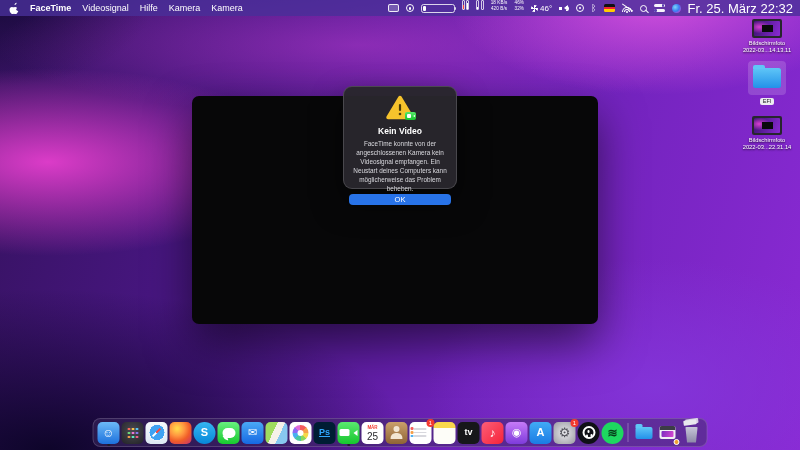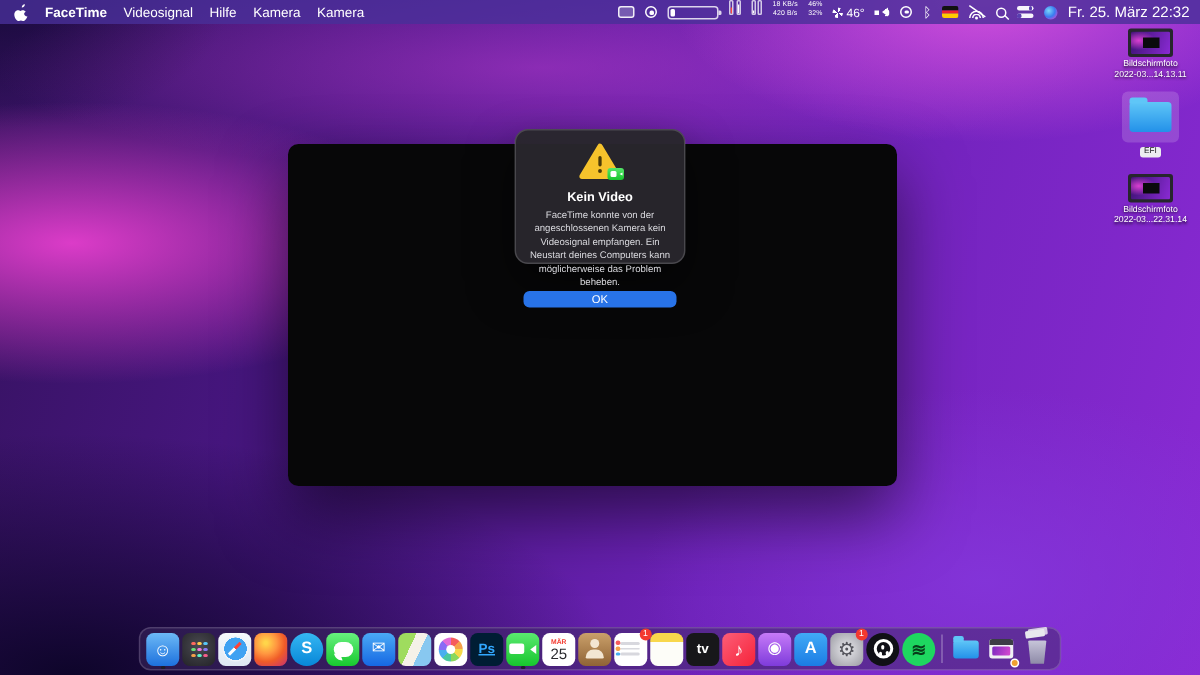--- a/index.html
+++ b/index.html
@@ -53,38 +53,38 @@
   .wifi .w2{position:absolute;bottom:1px;left:50%;transform:translateX(-50%);width:6px;height:3px;border:1px solid #fff;border-bottom:none;border-radius:6px 6px 0 0;}
   .wifi .w3{position:absolute;bottom:1px;left:50%;transform:translateX(-50%);width:10px;height:5px;border:1px solid #fff;border-bottom:none;border-radius:10px 10px 0 0;}
   .wifi .slash{position:absolute;left:-1px;top:3.5px;width:13px;height:1.2px;background:#fff;transform:rotate(35deg);}
   .mag{width:7px;height:7px;border:1.3px solid #fff;border-radius:50%;position:relative;}
   .mag::after{content:"";position:absolute;width:4px;height:1.3px;background:#fff;right:-3.5px;bottom:-1.5px;transform:rotate(45deg);}
   .cc{display:flex;flex-direction:column;gap:1.5px;}
   .cc .pill{width:11px;height:3.5px;background:rgba(255,255,255,.95);border-radius:2px;position:relative;}
   .cc .pill::after{content:"";position:absolute;top:.5px;width:2.5px;height:2.5px;border-radius:50%;background:#5a3fb0;}
   .cc .p1::after{right:.5px;} .cc .p2::after{left:.5px;}
   .siri{width:9px;height:9px;border-radius:50%;background:radial-gradient(circle at 35% 35%,#7cd6f8,#3a7bf0 50%,#c44bd8 85%);}
-  .clock{font-size:10px;white-space:nowrap;}
+  .clock{font-size:13px;white-space:nowrap;}
   
   .dicons{position:absolute;top:16px;right:2px;width:62px;display:flex;flex-direction:column;align-items:center;color:#fff;}
   .thumb{width:30px;height:19px;background:#26262d;border-radius:2px;padding:2px;margin-top:3px;}
   .thumb i{display:block;width:100%;height:100%;border-radius:1px;position:relative;overflow:hidden;
     background:radial-gradient(60% 60% at 20% 40%,#d83fd0,rgba(0,0,0,0) 70%),linear-gradient(110deg,#3a1270,#8a2ad4);}
   .thumb i::after{content:"";position:absolute;left:30%;top:28%;width:45%;height:48%;background:#0a0a0c;}
   .dlabel{font-size:5.8px;line-height:1.2;text-align:center;margin-top:2px;text-shadow:0 1px 2px rgba(0,0,0,.85);}
   .folder-sel{margin-top:7px;width:38px;height:34px;background:rgba(255,255,255,.16);border-radius:4px;display:flex;align-items:center;justify-content:center;}
   .bigfolder{position:relative;width:28px;height:20px;background:linear-gradient(180deg,#5fc6f7,#2391e9);border-radius:2.5px;}
   .bigfolder::before{content:"";position:absolute;top:-3px;left:0;width:12px;height:4px;background:#5fc6f7;border-radius:2px 2px 0 0;}
   .pill-label{margin-top:3px;background:#ececf0;color:#1a1a1e;font-size:5.5px;padding:.5px 3px;border-radius:2px;}
   .gap2{height:8px;}
   
   .ft-window{position:absolute;left:192px;top:96px;width:406px;height:228px;background:#070708;border-radius:7px;
     box-shadow:0 20px 45px rgba(0,0,0,.55);}
   
-  .dialog{position:absolute;left:343px;top:86px;width:114px;height:90px;background:rgba(40,38,44,.97);
+  .dialog{position:absolute;left:343px;top:86px;width:114px;height:103px;background:rgba(40,38,44,.97);
     border:0.5px solid rgba(255,255,255,.16);border-radius:9px;box-shadow:0 14px 30px rgba(0,0,0,.5);
     display:flex;flex-direction:column;align-items:center;color:#fff;}
   .warn-wrap{position:relative;margin-top:8px;width:30px;height:26px;}
   .warn-badge{position:absolute;right:-1px;bottom:1px;width:11px;height:8px;background:linear-gradient(180deg,#55e76a,#17c42d);
     border-radius:2px;display:flex;align-items:center;justify-content:center;}
   .warn-badge .camb{width:4.5px;height:3.5px;background:#fff;border-radius:1px;}
   .warn-badge .camt{width:0;height:0;border:1.8px solid transparent;border-right:2.2px solid #fff;margin-left:.5px;}
   .dlg-title{font-size:8.5px;font-weight:bold;margin-top:5px;}
   .dlg-body{font-size:6.4px;line-height:1.4;color:#d9d9de;text-align:center;margin-top:4px;width:102px;}
   .dlg-ok{margin-top:auto;margin-bottom:7px;width:102px;height:14px;background:#2873e8;border:none;border-radius:4px;

